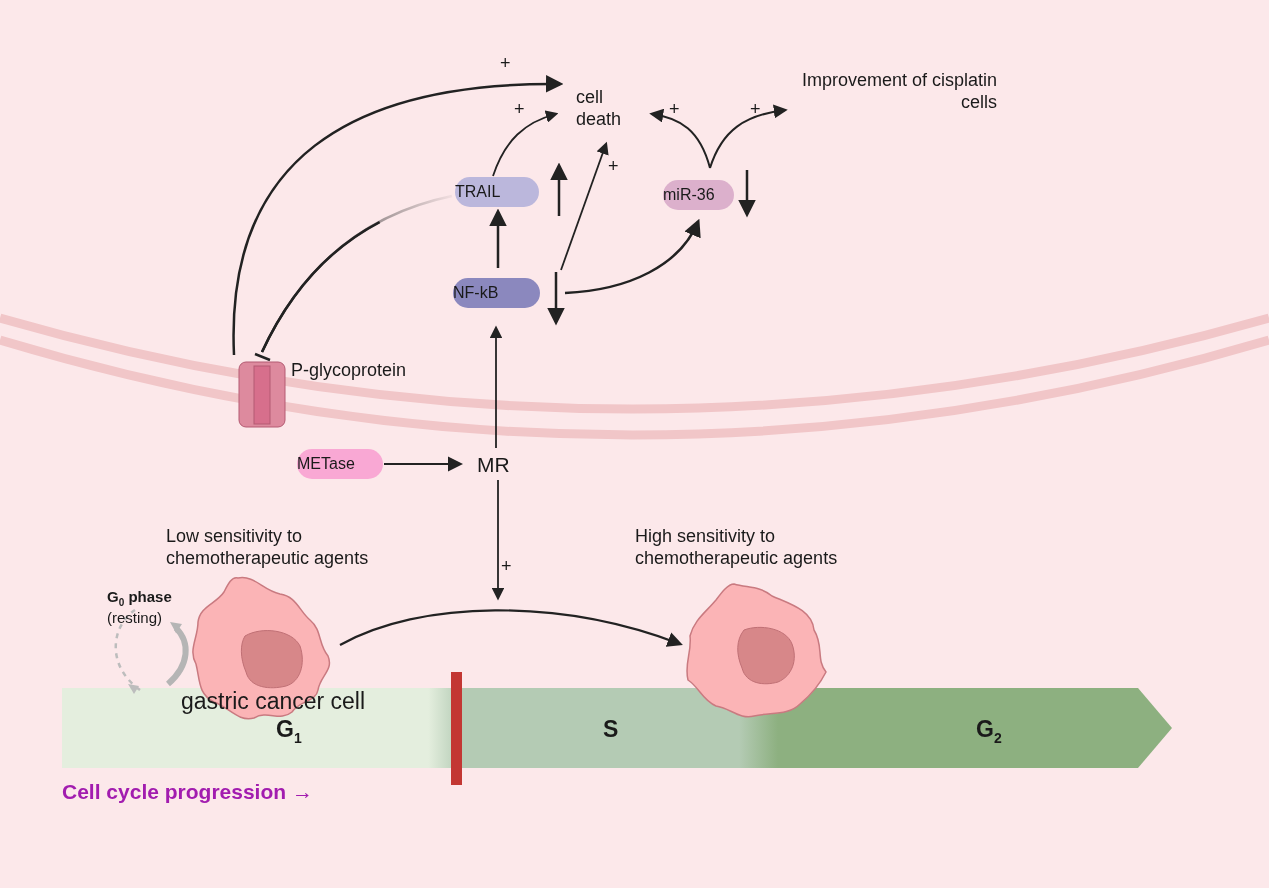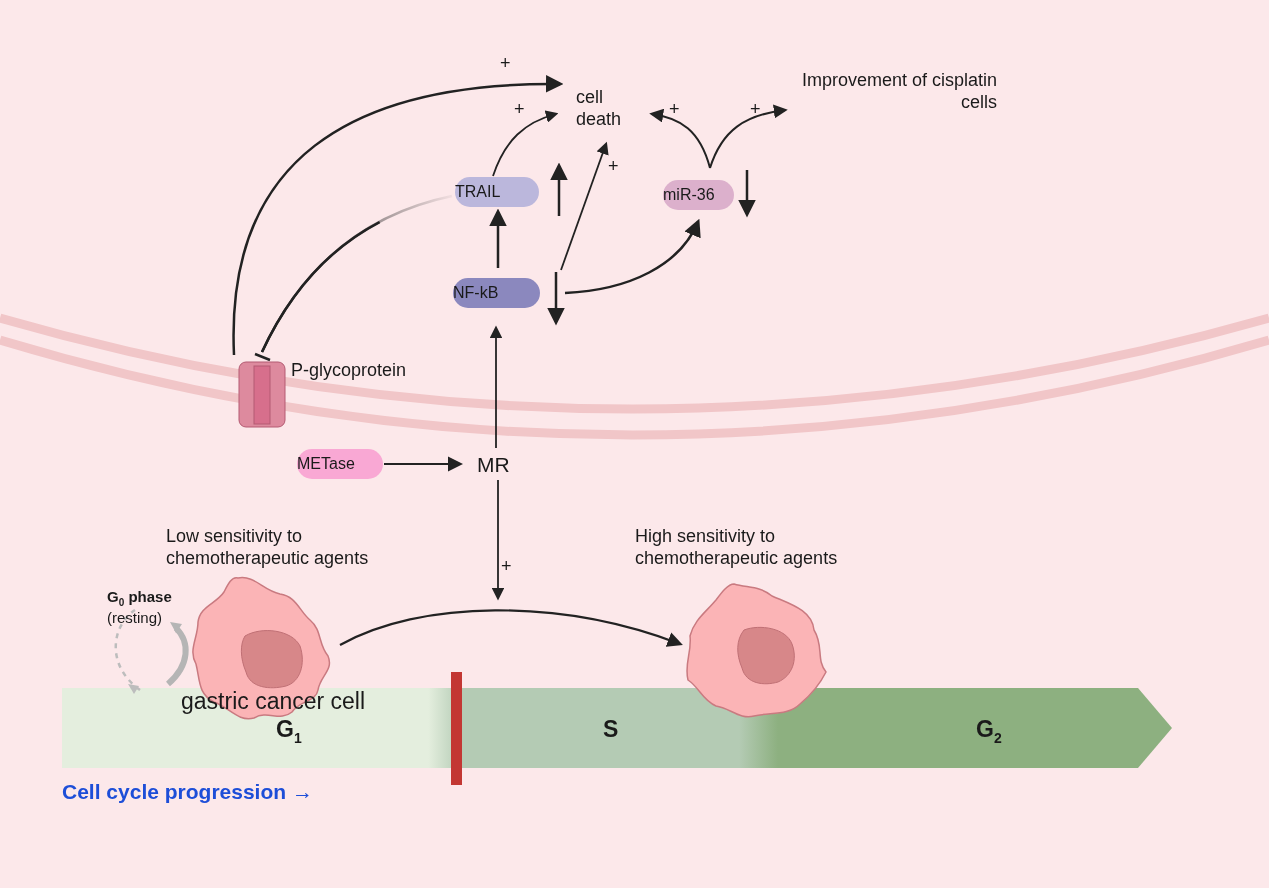--- a/index.html
+++ b/index.html
@@ -135,13 +135,13 @@
 
 <div class="t" style="left:107px;top:588px;font-size:15px;">
   <div style="font-weight:bold;"><span>G</span><sub style="font-size:10px;">0</sub><span> phase</span></div>
   <div>(resting)</div>
 </div>
 
 <div class="t" style="left:276px;top:716px;font-size:23px;font-weight:bold;"><span>G</span><sub style="font-size:14px;">1</sub></div>
 <div class="t" style="left:603px;top:716px;font-size:23px;font-weight:bold;">S</div>
 <div class="t" style="left:943px;top:716px;font-size:23px;font-weight:bold;margin-left:33px;"><span>G</span><sub style="font-size:14px;">2</sub></div>
 
-<div class="t" style="left:62px;top:779px;font-size:21px;font-weight:bold;color:#1d4ed8;">Cell cycle progression →</div>
+<div class="t" style="left:62px;top:779px;font-size:21px;font-weight:bold;color:#a21caf;">Cell cycle progression →</div>
 
 </body></html>

